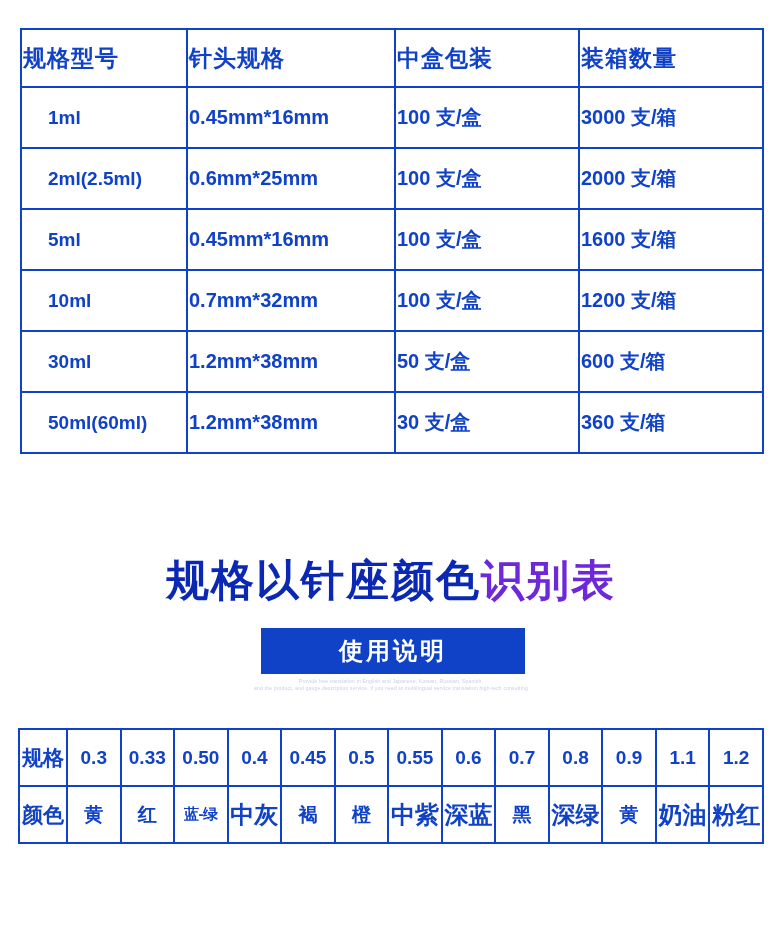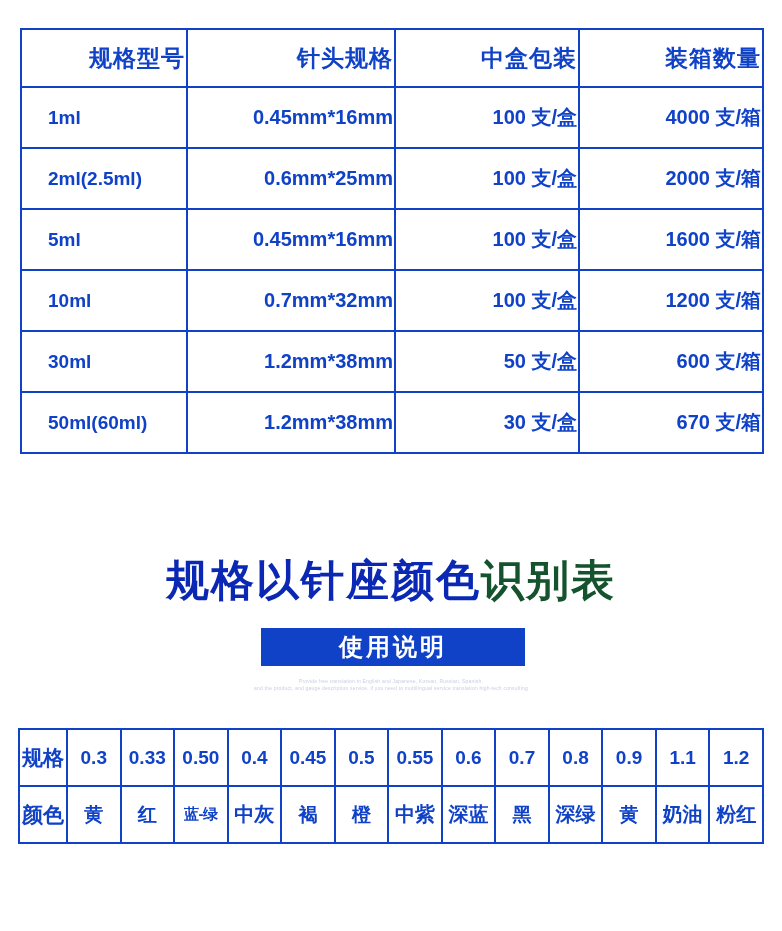--- a/index.html
+++ b/index.html
@@ -23,21 +23,21 @@
     top: 28px;
     width: 742px;
   }
   table.spec {
     border-collapse: collapse;
     width: 742px;
     table-layout: fixed;
   }
   table.spec td, table.spec th {
     border: 2px solid #1042c8;
-    text-align: right;
+    text-align: left;
     vertical-align: middle;
     color: #1042c8;
     font-family: "Liberation Sans", sans-serif;
   }
   table.spec thead th {
     height: 54px;
     font-size: 23px;
     font-weight: bold;
     letter-spacing: 1px;
   }
@@ -66,30 +66,30 @@
     font-size: 43px;
     font-weight: bold;
     letter-spacing: 2px;
     white-space: nowrap;
   }
   .headline .dark {
     color: #0a28b4;
     margin-top: 21px;
   }
   .headline .gray {
-    color: #14532d;
+    color: #6d28d9;
   }
 
   
   .ribbon {
     position: absolute;
     left: 261px;
     top: 628px;
     width: 264px;
-    height: 38px;
+    height: 46px;
     background: #1042c8;
     color: #ffffff;
     font-size: 24px;
     font-weight: bold;
     letter-spacing: 3px;
     display: flex;
     align-items: center;
     justify-content: center;
     text-align: center;
   }
@@ -127,21 +127,21 @@
     font-size: 19px;
     font-weight: bold;
     height: 53px;
   }
   table.colors td.rowhead {
     width: 42px;
     font-size: 21px;
     line-height: 24px;
     padding: 0 2px;
   }
-  table.colors td.narrow { font-size: 20px; }
+  table.colors td.narrow { font-size: 24px; }
   table.colors td.tiny { font-size: 15px; letter-spacing: -0.5px; }
 </style>
 </head>
 <body>
 
 <div class="spec-wrap">
   <table class="spec">
     <colgroup>
       <col class="col1">
         <col class="col2">
@@ -154,21 +154,21 @@
         <th>针头规格</th>
         <th>中盒包装</th>
         <th>装箱数量</th>
       </tr>
     </thead>
     <tbody>
       <tr>
         <td class="left-cell">1ml</td>
         <td>0.45mm*16mm</td>
         <td>100 支/盒</td>
-        <td>4000 支/箱</td>
+        <td>3000 支/箱</td>
       </tr>
       <tr>
         <td class="left-cell">2ml(2.5ml)</td>
         <td>0.6mm*25mm</td>
         <td>100 支/盒</td>
         <td>2000 支/箱</td>
       </tr>
       <tr>
         <td class="left-cell">5ml</td>
         <td>0.45mm*16mm</td>
@@ -184,21 +184,21 @@
       <tr>
         <td class="left-cell">30ml</td>
         <td>1.2mm*38mm</td>
         <td>50 支/盒</td>
         <td>600 支/箱</td>
       </tr>
       <tr>
         <td class="left-cell">50ml(60ml)</td>
         <td>1.2mm*38mm</td>
         <td>30 支/盒</td>
-        <td>670 支/箱</td>
+        <td>360 支/箱</td>
       </tr>
     </tbody>
   </table>
 </div>
 
 <div class="headline">
   <span class="dark">规格以针座颜色</span><span class="gray">识别表</span>
 </div>
 
 <div class="ribbon">使用说明</div>

